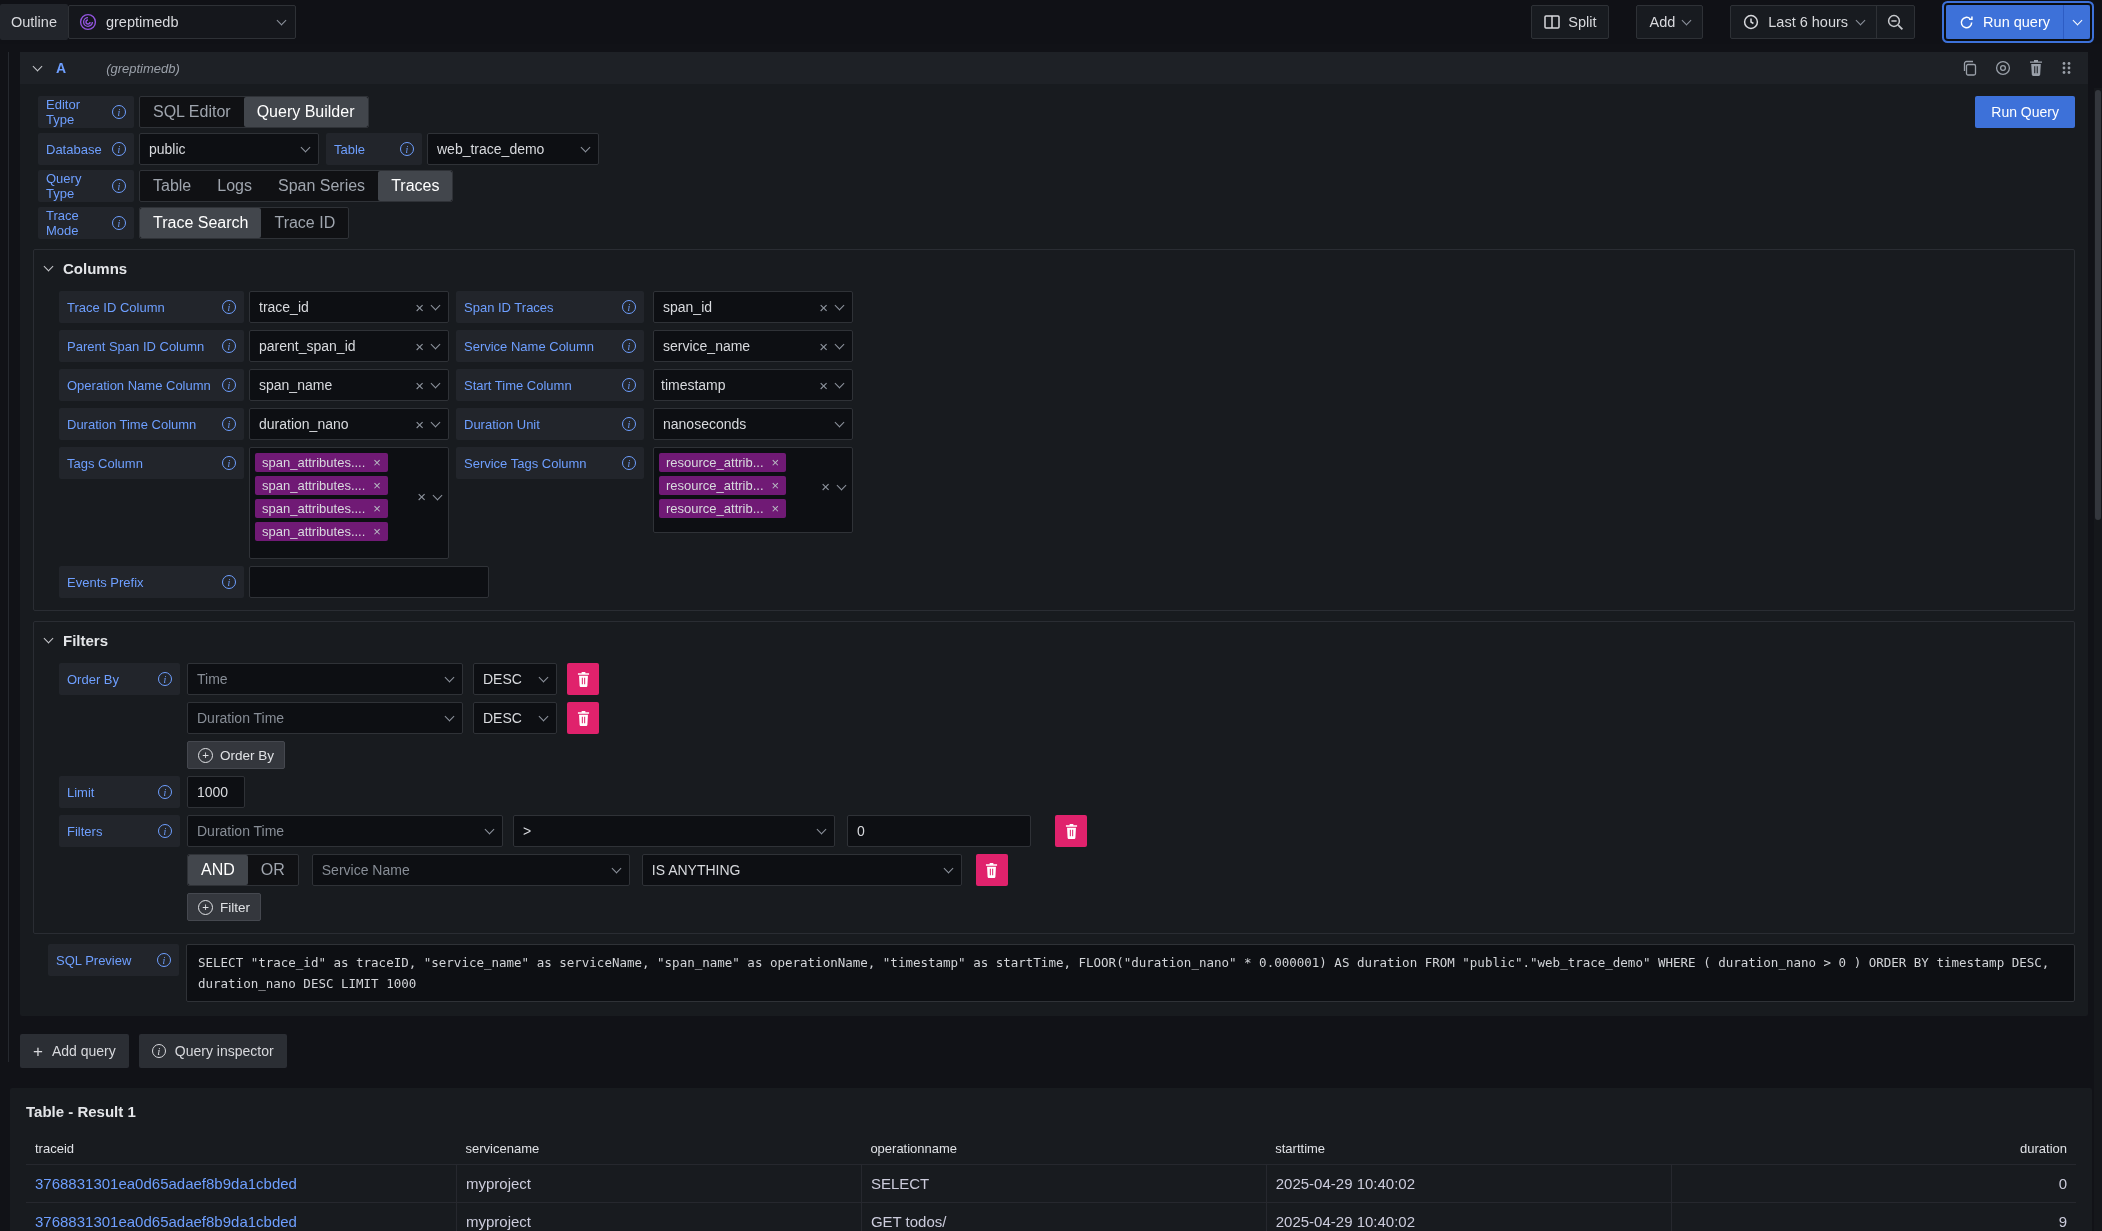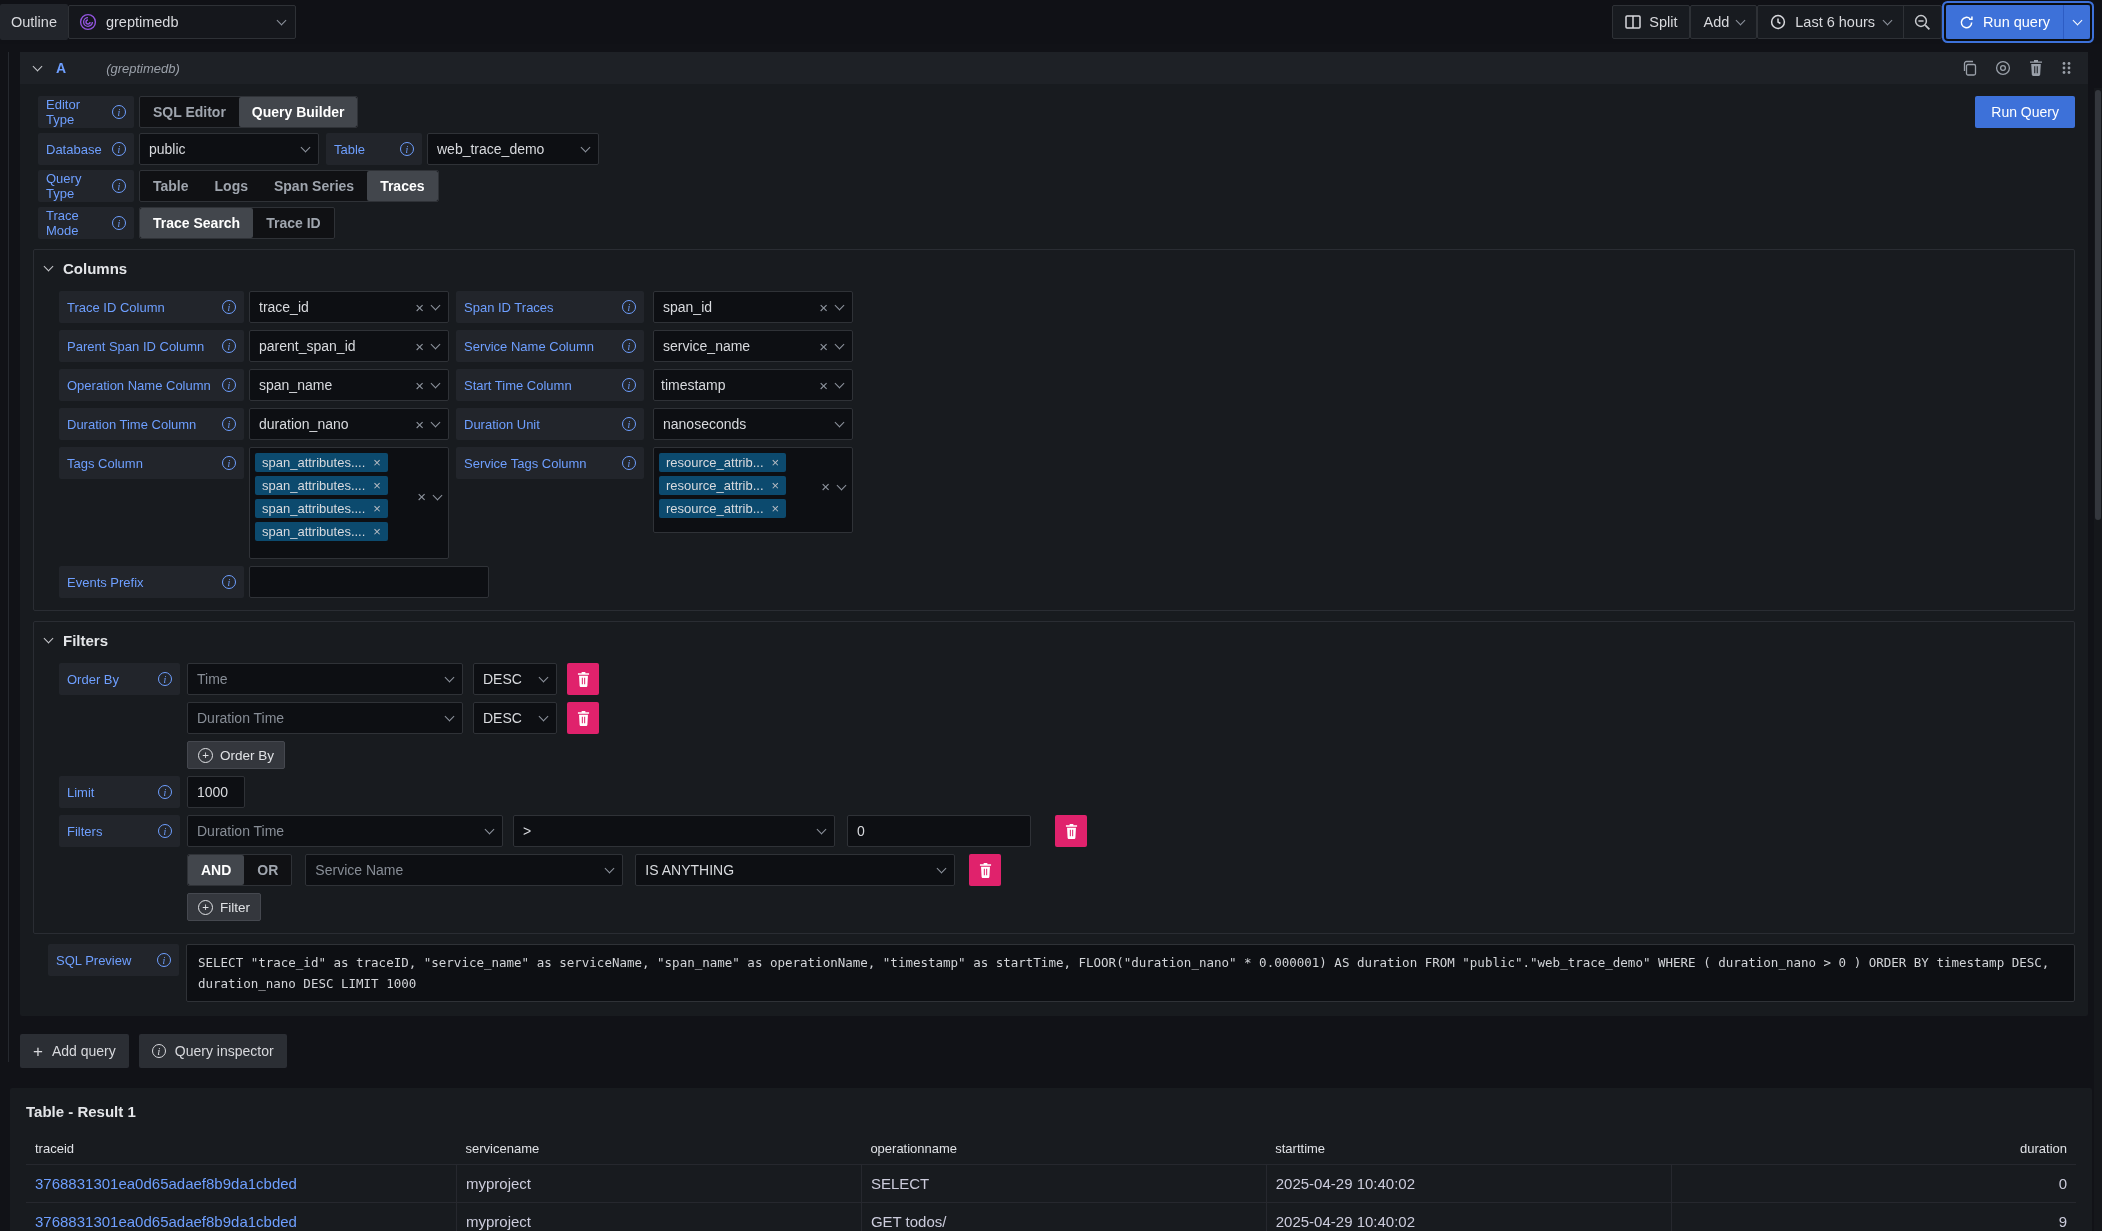--- a/index.html
+++ b/index.html
@@ -12,21 +12,21 @@
   }
   
   .topbar { height:44px; display:flex; align-items:center; justify-content:space-between;
             padding:0 12px 0 0; background:#101116; }
   .tb-left { display:flex; align-items:center; }
   .outline-btn { height:36px; padding:0 11px; background:#22252b; border:none; border-radius:2px;
                  color:#d8d9dd; font-weight:500; font-size:14.5px; cursor:pointer; }
   .ds-picker { display:flex; align-items:center; gap:9px; width:228px; height:34px;
                background:#15171c; border:1px solid #2e3136; border-radius:2px; padding:0 10px; cursor:pointer; }
   .ds-name { flex:1; text-align:left; font-weight:500; color:#d8d9dd; font-size:14.5px; }
-  .tb-right { display:flex; align-items:flex-start; gap:0;border-radius:16px; }
+  .tb-right { display:flex; align-items:flex-start; gap:27px;border-radius:16px; }
   .tbtn { display:flex; align-items:center; gap:8px; height:34px; padding:0 12px;
           background:#181b20; border:1px solid #2e3136; border-radius:2px;
           color:#d8d9dd; font-weight:500; font-size:14.5px; cursor:pointer; }
   .tp-group { display:flex; align-items:stretch; height:34px; background:#181b20;
               border:1px solid #2e3136; border-radius:2px; }
   .tp-main { display:flex; align-items:center; gap:9px; padding:0 12px; color:#d8d9dd;
              font-weight:500; font-size:14.5px; cursor:pointer; }
   .tp-zoom { display:flex; align-items:center; padding:0 10px; border-left:1px solid #2e3136;
              color:#c7c9cd; cursor:pointer; }
   .runq { display:flex; height:34px; border-radius:2px; margin-left:4px;
@@ -68,39 +68,39 @@
          padding:0 8px; font-size:13px; font-weight:500; flex:none; }
   .row > .lbl { width:96px; margin-left:5px; }
   .selbox { height:32px; background:#0d0f13; border:1px solid #2f3237; border-radius:2px;
             display:flex; align-items:center; gap:8px; padding:0 9px; margin-left:5px;
             color:#d8dade; font-size:14px; cursor:pointer; }
   .selbox .grow { flex:1; }
   .placeholder { color:#878d96; }
   .rgrp { display:flex; height:32px; background:#101114; border:1px solid #2f3237;
           border-radius:2px; margin-left:5px; overflow:hidden; }
   .ropt { display:flex; align-items:center; padding:0 13px; color:#9fa5ae;
-          font-weight:700; font-size:14px; cursor:pointer; white-space:nowrap; }
+          font-weight:400; font-size:16px; cursor:pointer; white-space:nowrap; }
   .ropt.sel { background:#42464c; color:#fff; border-radius:2px; }
   .bluebtn { height:32px; padding:0 16px; background:#3d71d9; color:#fff; border:none;
              border-radius:2px; font-weight:500; font-size:14px; cursor:pointer; }
 
   .section { border:1px solid #2a2d33; border-radius:2px; margin-top:10px;
              padding:2px 10px 12px 25px; }
   .sec-title { display:flex; align-items:center; gap:11px; height:32px; margin-left:-14px;
                font-size:15px; font-weight:700; color:#e3e5e8; cursor:pointer; }
   .crow { display:flex; align-items:center; margin-top:7px; }
   .crow .lbl { width:185px; }
   .crow .selbox { width:200px; }
   .crow .lbl.rt { width:188px; margin-left:7px; }
   .mselect { width:200px; min-height:112px; background:#0d0f13; border:1px solid #2f3237;
              border-radius:2px; display:flex; align-items:flex-start; padding:5px 7px 5px 5px;
              margin-left:5px; cursor:pointer; }
   .mselect.sm { min-height:86px; }
   .chipcol { display:flex; flex-direction:column; gap:4px; }
-  .chip { display:flex; align-items:center; gap:8px; background:#0c4a6e; border-radius:2px;
+  .chip { display:flex; align-items:center; gap:8px; background:#701a75; border-radius:2px;
           padding:2px 7px; font-size:13px; color:#d8dade; width:max-content; }
   .chip .xmark { font-size:13px; color:#b9bdc4; }
   .ms-ctl { margin-left:auto; display:flex; align-items:center; gap:8px; padding-top:8px; }
   .textbox { height:32px; width:240px; background:#0d0f13; border:1px solid #2f3237;
              border-radius:2px; margin-left:5px; color:#d8dade; font-size:14px;
              padding:0 9px; font-family:"Liberation Sans", sans-serif; }
   .valbox { justify-content:flex-start; cursor:text; }
 
   .frow { display:flex; align-items:flex-start; margin-top:7px; }
   .frow .lbl { width:121px; }

